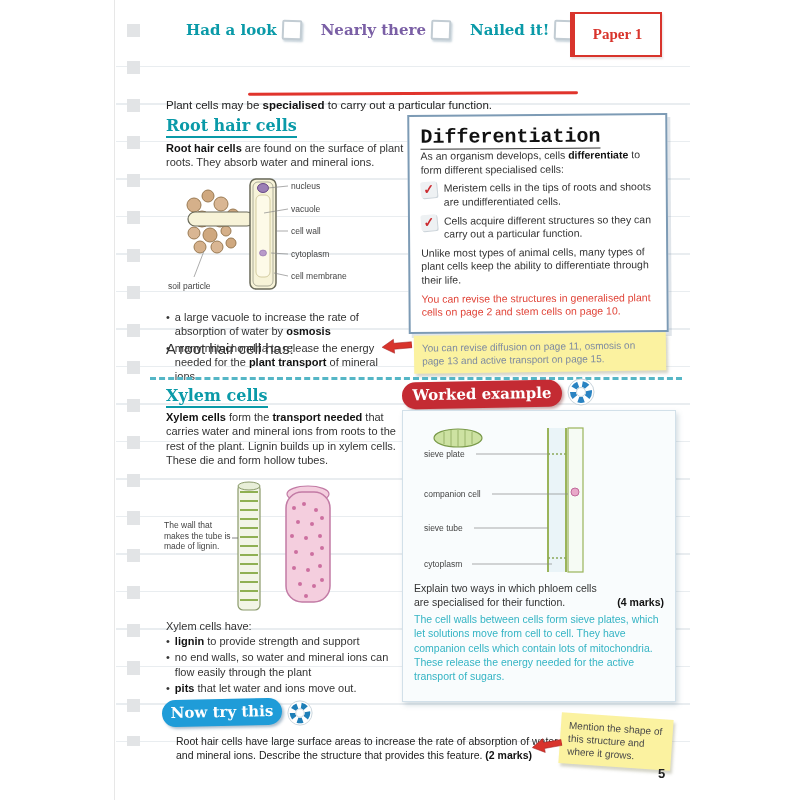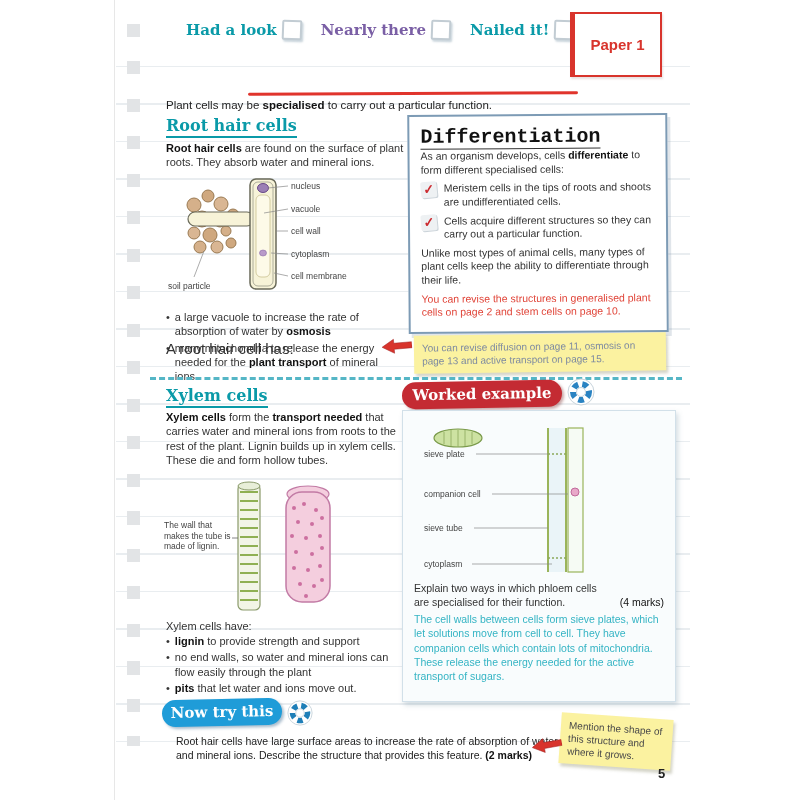--- a/index.html
+++ b/index.html
@@ -12,23 +12,23 @@
   .squares { position:absolute; left:127px; top:24px; width:13px; height:722px;
     background-image:repeating-linear-gradient(to bottom, #e2e4e6 0 13px, transparent 13px 37.5px); }
   .page-edge { position:absolute; left:114px; top:0; bottom:0; width:1px; background:#e7e7e7; }
 
   
   .topbar { position:absolute; left:186px; top:20px; display:flex; align-items:center; gap:5px; }
   .trk { font-family:"DejaVu Serif", serif; font-weight:bold; font-size:15px; }
   .trk.teal { color:#0a9aa8; } .trk.purple { color:#7a5fa5; }
   .chk { width:20px; height:20px; background:#fff; border:2px solid #c2ccd3; border-radius:2px;
     box-shadow:1.5px 2px 2px rgba(140,165,180,.45); transform:rotate(2deg); margin-right:14px; }
-  .paper-tab { position:absolute; left:570px; top:12px; width:92px; padding:22px 0; text-align:center;
+  .paper-tab { position:absolute; left:570px; top:12px; width:92px; padding:12px 0; text-align:center;
     border:2px solid #d8342c; border-left-width:5px; color:#d8342c; background:#fff;
-    font-family:Liberation Sans, sans-serif; font-weight:bold; font-size:15px; box-shadow:1px 2px 2px rgba(180,150,150,.3); }
+    font-family:Liberation Serif, serif; font-weight:bold; font-size:15px; box-shadow:1px 2px 2px rgba(180,150,150,.3); }
 
   .title { position:absolute; left:150px; top:56px; width:530px; text-align:center;
     font-family:"DejaVu Serif", serif; font-weight:bold; font-size:30px; color:#e0342c; letter-spacing:.5px; }
   .title-underline { position:absolute; left:248px; top:92px; width:330px; height:3px; background:#e0342c; border-radius:2px; transform:rotate(-.3deg); }
 
   .intro { position:absolute; left:166px; top:99px; font-size:11.5px; color:#222; }
 
   .sec-head { font-family:"DejaVu Serif", serif; font-weight:bold; font-size:16px; color:#0a9aa8;
     border-bottom:2px solid #0a9aa8; display:inline-block; padding-bottom:1px; }
   .root-head { position:absolute; left:166px; top:116px; }
@@ -69,21 +69,21 @@
     background:#c42b33; color:#fff; font-family:"DejaVu Serif", serif; font-weight:bold; font-size:15px;
     border-radius:14px; box-shadow:2px 2px 3px rgba(120,40,40,.4); transform:rotate(-1deg); }
   .we-icon { position:absolute; left:566px; top:377px; }
   .nt-icon { position:absolute; left:286px; top:699px; }
 
   .we-box { position:absolute; left:402px; top:410px; width:274px; height:292px; padding:9px 11px;
     background:#f9fcfd; border:1px solid #d2e0e9; box-shadow:2px 3px 5px rgba(110,140,160,.3); }
   .we-intro { font-size:10.5px; line-height:1.3; color:#222; }
   .phloem-diagram { margin:4px 0 2px 4px; }
   .q-row { display:flex; justify-content:flex-start; align-items:flex-end; gap:8px; font-size:10.5px; line-height:1.3; }
-  .q-row .marks { white-space:nowrap; font-weight:normal; }
+  .q-row .marks { white-space:nowrap; font-weight:bold; }
   .we-answer { margin-top:3px; font-size:10.5px; line-height:1.35; color:#35b4c4; }
 
   .nt-banner { position:absolute; left:162px; top:699px; width:120px; height:27px; line-height:27px; text-align:center;
     background:#1f9cd8; color:#fff; font-family:"DejaVu Serif", serif; font-weight:bold; font-size:15px;
     border-radius:14px; box-shadow:2px 2px 3px rgba(40,90,130,.4); transform:rotate(-1.2deg); }
   .nt-question { position:absolute; left:176px; top:734px; width:386px; font-size:10.5px; line-height:1.35; color:#222; }
   .nt-question .marks { font-weight:bold; }
   .sticky2 { position:absolute; left:560px; top:716px; width:112px; transform:rotate(4deg); color:#4a4a4a; }
   .arrow2 { left:532px; top:737px; transform:rotate(-10deg); }
 

